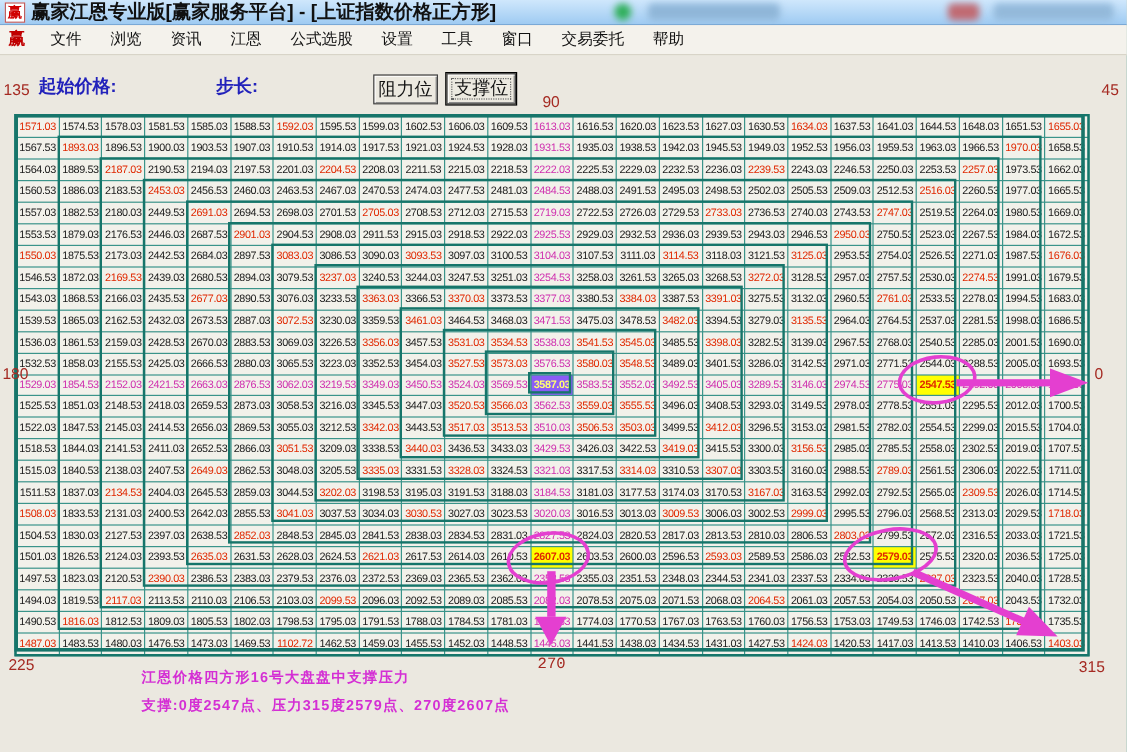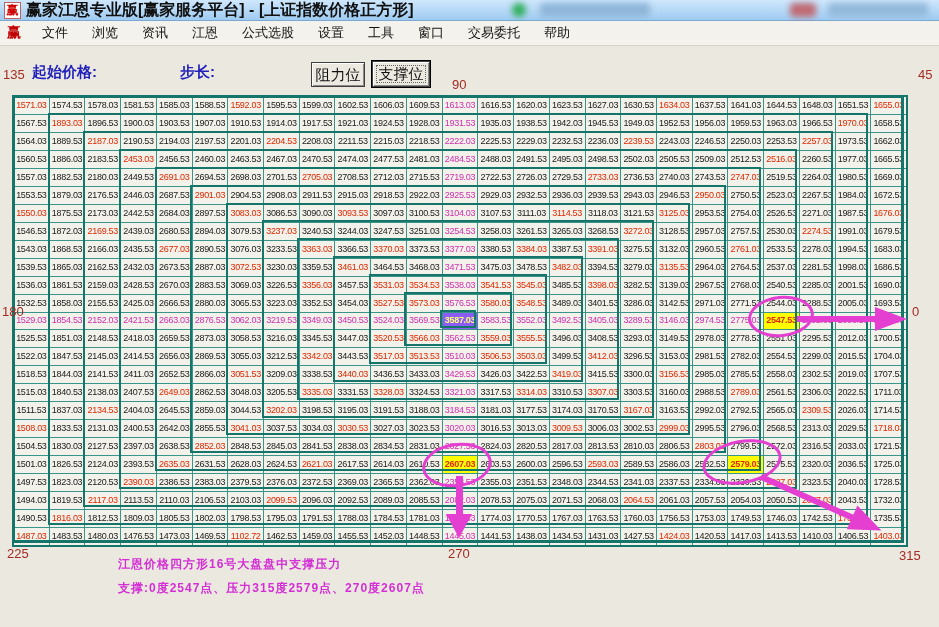--- a/index.html
+++ b/index.html
@@ -746,21 +746,21 @@
     <div class="ring" style="left: 154.72px; top: 166.68px; width: 606.56px; height: 304.64px;"></div>
     <div class="ring" style="left: 119.04px; top: 148.76px; width: 677.92px; height: 340.48px;"></div>
     <div class="ring" style="left: 83.36px; top: 130.84px; width: 749.28px; height: 376.32px;"></div>
     <div class="ring" style="left: 47.68px; top: 112.92px; width: 820.64px; height: 412.16px;"></div>
     <div class="ring" style="left: 12px; top: 95px; width: 892px; height: 448px; border-width: 3px;"></div>
   </div>
 
 <span class="deg" style="left:2px;top:304px;">180</span>
 <span class="deg" style="left:912px;top:304px;">0</span>
 <span class="deg" style="left:7px;top:546px;">225</span>
-<span class="deg" style="left:448px;top:546px;">270</span>
+<span class="deg" style="left:448px;top:546px;font-family:Liberation Mono, monospace;">270</span>
 <span class="deg" style="left:899px;top:548px;">315</span>
 
 <div class="ellipse" style="left:748px;top:296px;width:60px;height:35px;transform:rotate(-6deg);"></div>
 <div class="ellipse" style="left:422px;top:443px;width:64px;height:38px;transform:rotate(-8deg);"></div>
 <div class="ellipse" style="left:702px;top:440px;width:74px;height:38px;transform:rotate(-10deg);"></div>
 
 <div class="arrow-shaft" style="left:797px;top:316px;width:80px;height:6px;"></div>
 <div class="arrow-head" style="left:875px;top:307px;border-top:12px solid transparent;border-bottom:12px solid transparent;border-left:32px solid #e43fd0;"></div>
 <div class="arrow-shaft" style="left:456px;top:476px;width:7px;height:38px;"></div>
 <div class="arrow-head" style="left:446px;top:514px;border-left:13px solid transparent;border-right:13px solid transparent;border-top:24px solid #e43fd0;"></div>

